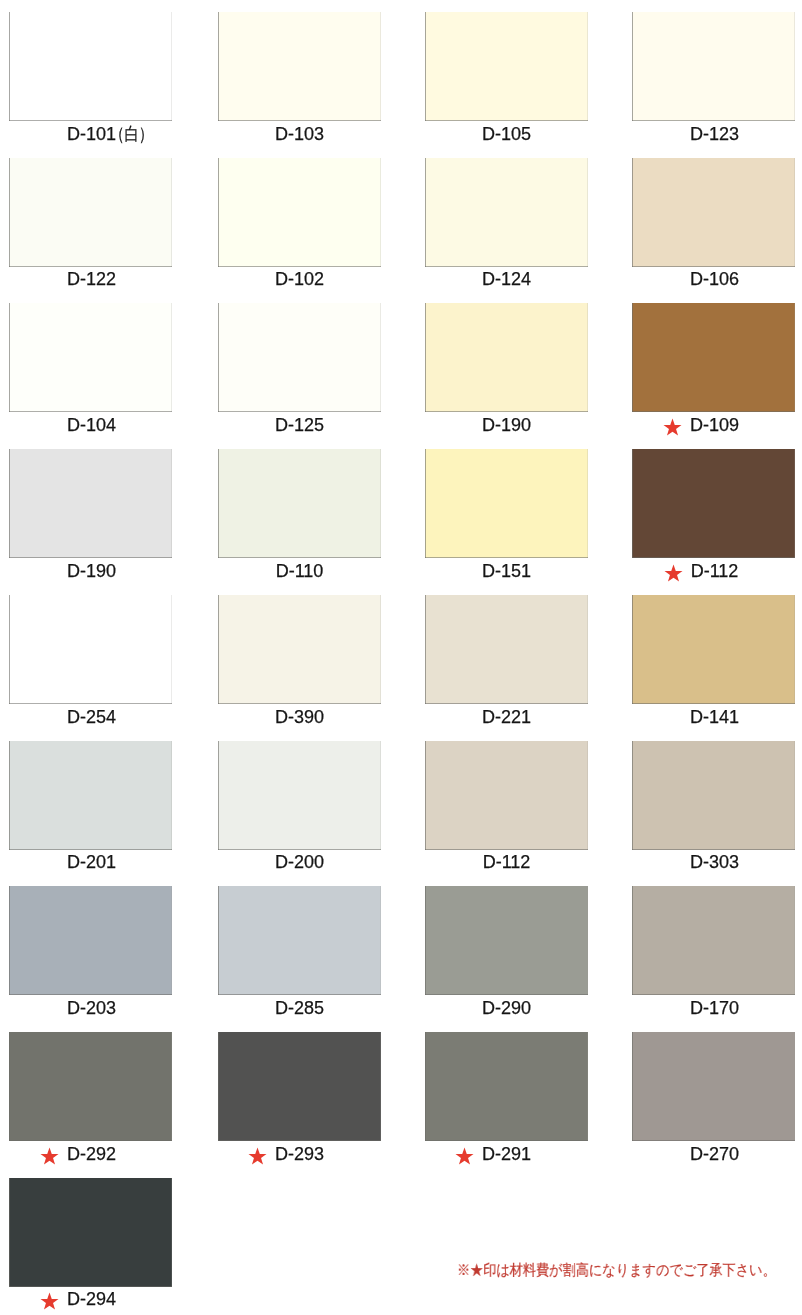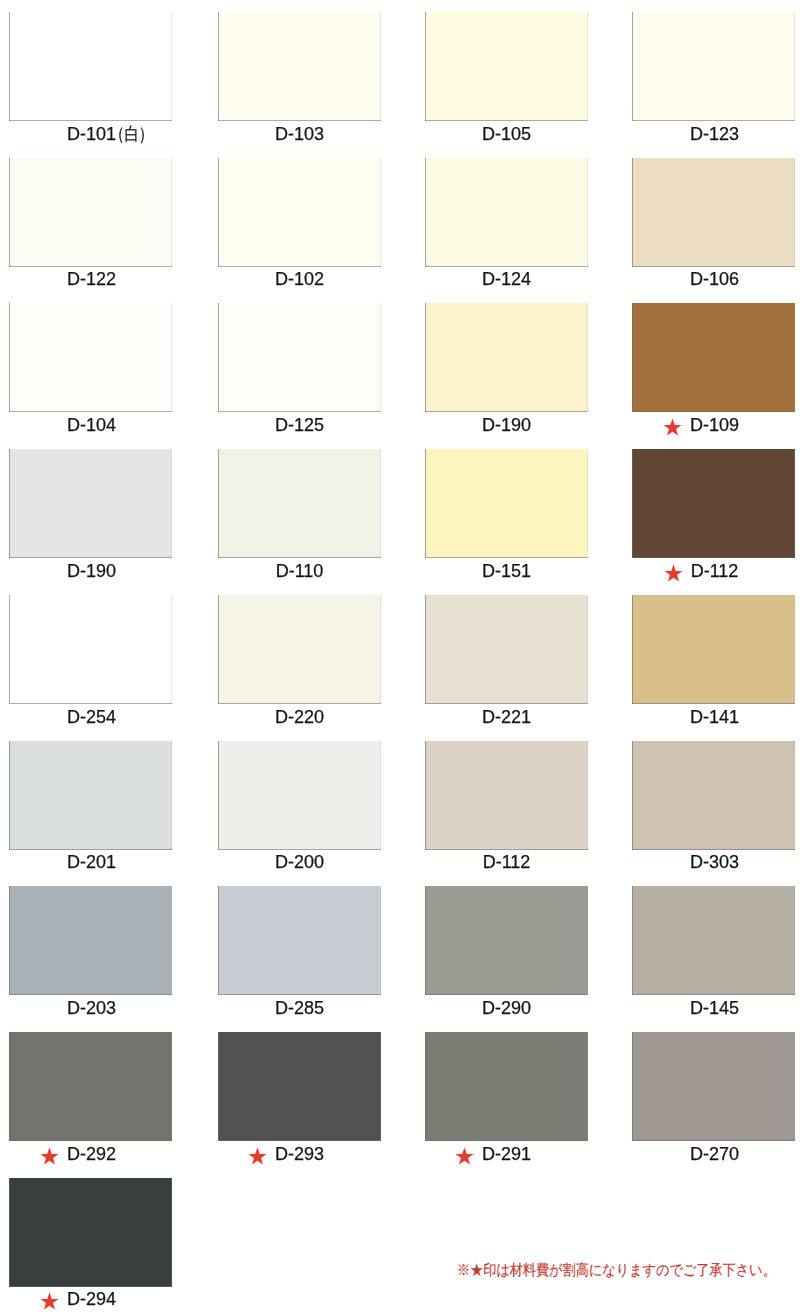--- a/index.html
+++ b/index.html
@@ -235,21 +235,21 @@
     </div>
     <div class="caption">
       <span class="core">D-254</span>
     </div>
   </div>
     <div class="cell" style="left: 217.5px; top: 595px;">
     <div class="swatch" style="background: rgb(246, 243, 231);">
       <div class="edge"></div>
     </div>
     <div class="caption">
-      <span class="core">D-220</span>
+      <span class="core">D-390</span>
     </div>
   </div>
     <div class="cell" style="left: 424.5px; top: 595px;">
     <div class="swatch" style="background: rgb(232, 225, 209);">
       <div class="edge"></div>
     </div>
     <div class="caption">
       <span class="core">D-221</span>
     </div>
   </div>
@@ -315,21 +315,21 @@
     </div>
     <div class="caption">
       <span class="core">D-290</span>
     </div>
   </div>
     <div class="cell" style="left: 632.2px; top: 886px;">
     <div class="swatch" style="background: rgb(181, 174, 163);">
       <div class="edge"></div>
     </div>
     <div class="caption">
-      <span class="core">D-145</span>
+      <span class="core">D-170</span>
     </div>
   </div>
     <div class="cell" style="left: 9.4px; top: 1032px;">
     <div class="swatch" style="background: rgb(114, 115, 108);">
       <div class="edge"></div>
     </div>
     <div class="caption">
       <span class="core">D-292<svg class="star" viewBox="0 0 100 100">
             <path d="M50 2.6 L61.9 36.6 L97.4 37.1 L68.6 58.4 L79.2 92.4 L50 71.8 L20.8 92.4 L31.4 58.4 L2.6 37.1 L38.1 36.6 Z" fill="#e63b2e"></path>
           </svg></span>

